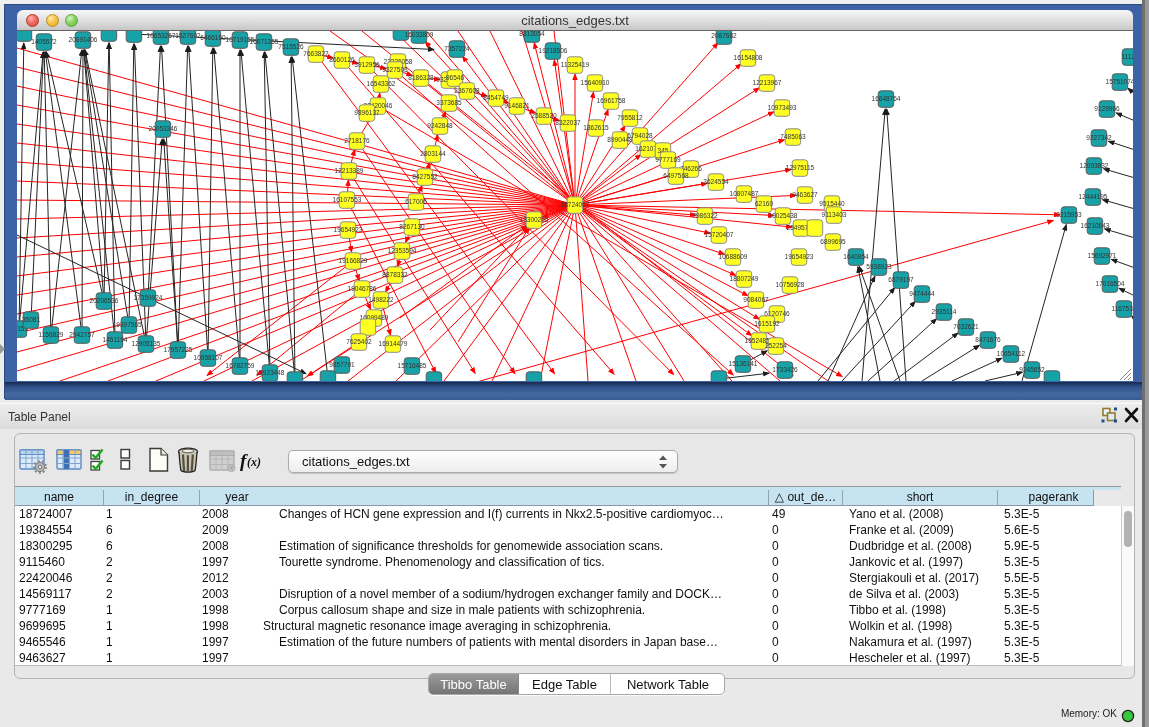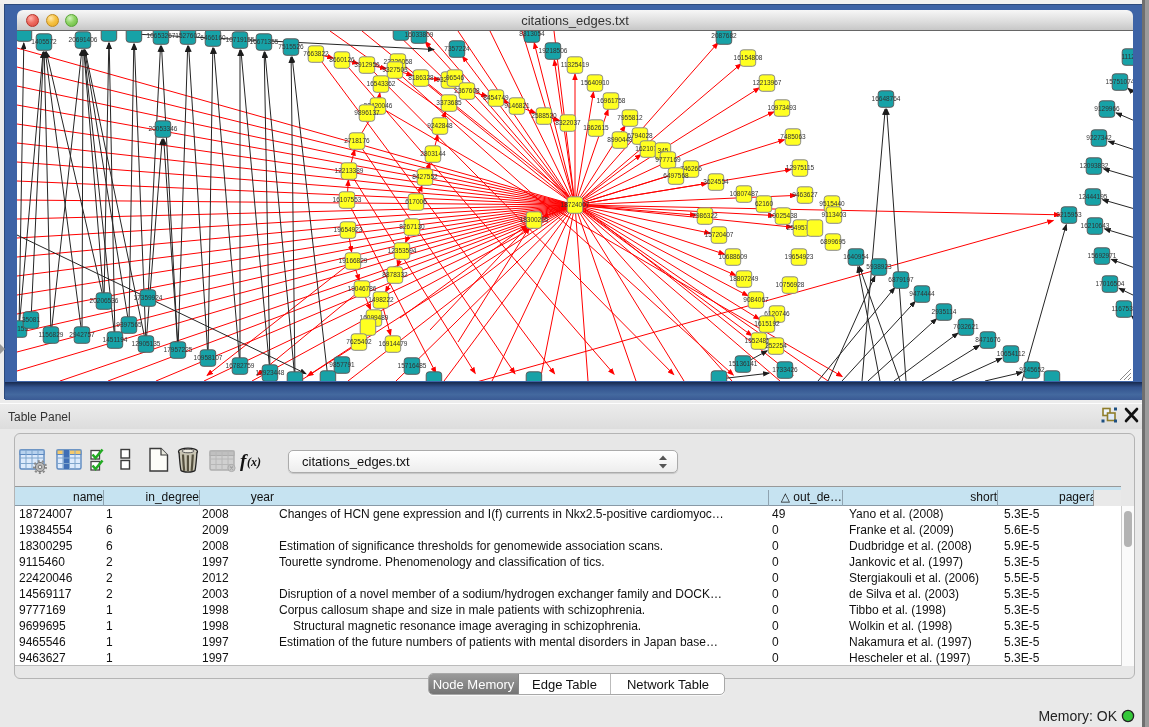--- a/index.html
+++ b/index.html
@@ -17,28 +17,28 @@
 #tph{left:0;top:403px;width:1149px;height:33px;background:linear-gradient(#ececec,#d9d9d9);
  border-top:1px solid #fdfdfd;border-bottom:1px solid #bcbcbc}
 #tph .t{position:absolute;left:8px;top:6px;font-size:12px;color:#333}
 #panel{left:0;top:429px;width:1149px;height:298px;background:#e9e9e9}
 #cont{left:14px;top:4px;width:1121px;height:246px;background:#e7e7e7;border:1px solid #b4b4b4;border-radius:6px}
 #combo{left:288px;top:450px;width:390px;height:23px;background:linear-gradient(#ffffff,#ededed);
  border:1px solid #ababab;border-radius:5px;box-shadow:0 1px 1px rgba(0,0,0,.15)}
 #combo .t{position:absolute;left:13px;top:3px;font-size:13px;color:#111}
 
 #thead{left:15px;top:486px;width:1106px;height:20px;background:#c6e3f1;border-top:1px solid #999;border-bottom:1px solid #8899a6}
-#thead span{position:absolute;top:3px;font-size:12px;color:#111;text-align:right;border-left:1px solid #8fa3b0;height:20px;padding-top:0}
+#thead span{position:absolute;top:3px;font-size:12px;color:#111;text-align:center;border-left:1px solid #8fa3b0;height:20px;padding-top:0}
 #tbody{left:15px;top:506px;width:1106px;height:160px;background:#fff;border-bottom:1px solid #bbb}
 .trow{position:absolute;left:0;width:1106px;height:16px;font-size:12px;color:#111}
 .trow span{position:absolute;top:1px;white-space:nowrap;overflow:hidden}
 
 #tabs{left:428px;top:673px;width:297px;height:22px;background:#fff;border:1px solid #a8a8a8;border-radius:5px;box-shadow:0 1px 0 rgba(255,255,255,.7)}
 #tabs .seg{position:absolute;top:0;height:20px;font-size:13px;text-align:center;padding-top:3px}
-#memory{right:32px;top:708px;font-size:14px;color:#222}
+#memory{right:32px;top:708px;font-size:10px;color:#222}
 
 #redge1{left:1142px;top:0;width:2.5px;height:727px;background:#6f6f6f}
 #redge2{left:1144.5px;top:0;width:4.5px;height:727px;background:#9b9b9b}
 #topstrip{left:0;top:0;width:1149px;height:4px;background:#f0f0f0}
 </style></head>
 <body>
 <div id="app">
  <div class="abs" id="frame">
       <div class="bot"></div>
     </div>
@@ -614,21 +614,21 @@
         <span style="left:264px;width:488px">Tourette syndrome. Phenomenology and classification of tics.</span>
         <span style="left:757px">0</span>
         <span style="left:834px">Jankovic et al. (1997)</span>
         <span style="left:989px">5.3E-5</span>
       </div>
       <div class="trow" style="top:64px">
         <span style="left:4px">22420046</span>
         <span style="left:91px">2</span>
         <span style="left:187px">2012</span>
         <span style="left:757px">0</span>
-        <span style="left:834px">Stergiakouli et al. (2006)</span>
+        <span style="left:834px">Stergiakouli et al. (2017)</span>
         <span style="left:989px">5.5E-5</span>
       </div>
       <div class="trow" style="top:80px">
         <span style="left:4px">14569117</span>
         <span style="left:91px">2</span>
         <span style="left:187px">2003</span>
         <span style="left:264px;width:488px">Disruption of a novel member of a sodium/hydrogen exchanger family and DOCK…</span>
         <span style="left:757px">0</span>
         <span style="left:834px">de Silva et al. (2003)</span>
         <span style="left:989px">5.3E-5</span>
@@ -639,21 +639,21 @@
         <span style="left:187px">1998</span>
         <span style="left:264px;width:488px">Corpus callosum shape and size in male patients with schizophrenia.</span>
         <span style="left:757px">0</span>
         <span style="left:834px">Tibbo et al. (1998)</span>
         <span style="left:989px">5.3E-5</span>
       </div>
       <div class="trow" style="top:112px">
         <span style="left:4px">9699695</span>
         <span style="left:91px">1</span>
         <span style="left:187px">1998</span>
-        <span style="left:278px;width:488px">Structural magnetic resonance image averaging in schizophrenia.</span>
+        <span style="left:248px;width:488px">Structural magnetic resonance image averaging in schizophrenia.</span>
         <span style="left:757px">0</span>
         <span style="left:834px">Wolkin et al. (1998)</span>
         <span style="left:989px">5.3E-5</span>
       </div>
       <div class="trow" style="top:128px">
         <span style="left:4px">9465546</span>
         <span style="left:91px">1</span>
         <span style="left:187px">1997</span>
         <span style="left:264px;width:488px">Estimation of the future numbers of patients with mental disorders in Japan base…</span>
         <span style="left:757px">0</span>
@@ -667,21 +667,21 @@
         <span style="left:757px">0</span>
         <span style="left:834px">Hescheler et al. (1997)</span>
         <span style="left:989px">5.3E-5</span>
       </div>
   <div style="position:absolute;left:1106px;top:0;width:0px"></div>
  </div>
  <div class="abs" style="left:1121px;top:506px;width:13px;height:160px;background:#fafafa;border-left:1px solid #ccc">
    <div style="position:absolute;left:2px;top:5px;width:8px;height:36px;background:#b3b3b3;border-radius:4px"></div>
  </div>
  <div class="abs" id="tabs">
-  <div class="seg" style="left:0;width:90px;background:linear-gradient(#9a9a9a,#757575);color:#fff;border-radius:4px 0 0 4px;border-right:1px solid #888">Node Memory</div>
+  <div class="seg" style="left:0;width:90px;background:linear-gradient(#9a9a9a,#757575);color:#fff;border-radius:4px 0 0 4px;border-right:1px solid #888">Tibbo Table</div>
   <div class="seg" style="left:91px;width:89px;color:#111">Edge Table</div>
   <div class="seg" style="left:181px;width:115px;color:#111;border-left:1px solid #bbb">Network Table</div>
  </div>
  <div class="abs" id="memory">Memory: OK</div>
  <svg width="16" height="16" style="position:absolute;left:1120px;top:708px">
    <circle cx="8" cy="8" r="5.6" fill="#35c83a" stroke="#222" stroke-width="1.3"></circle>
  </svg>
  <div class="abs" id="topstrip"></div>
  <div class="abs" id="redge1"></div>
  <div class="abs" id="redge2"></div>

